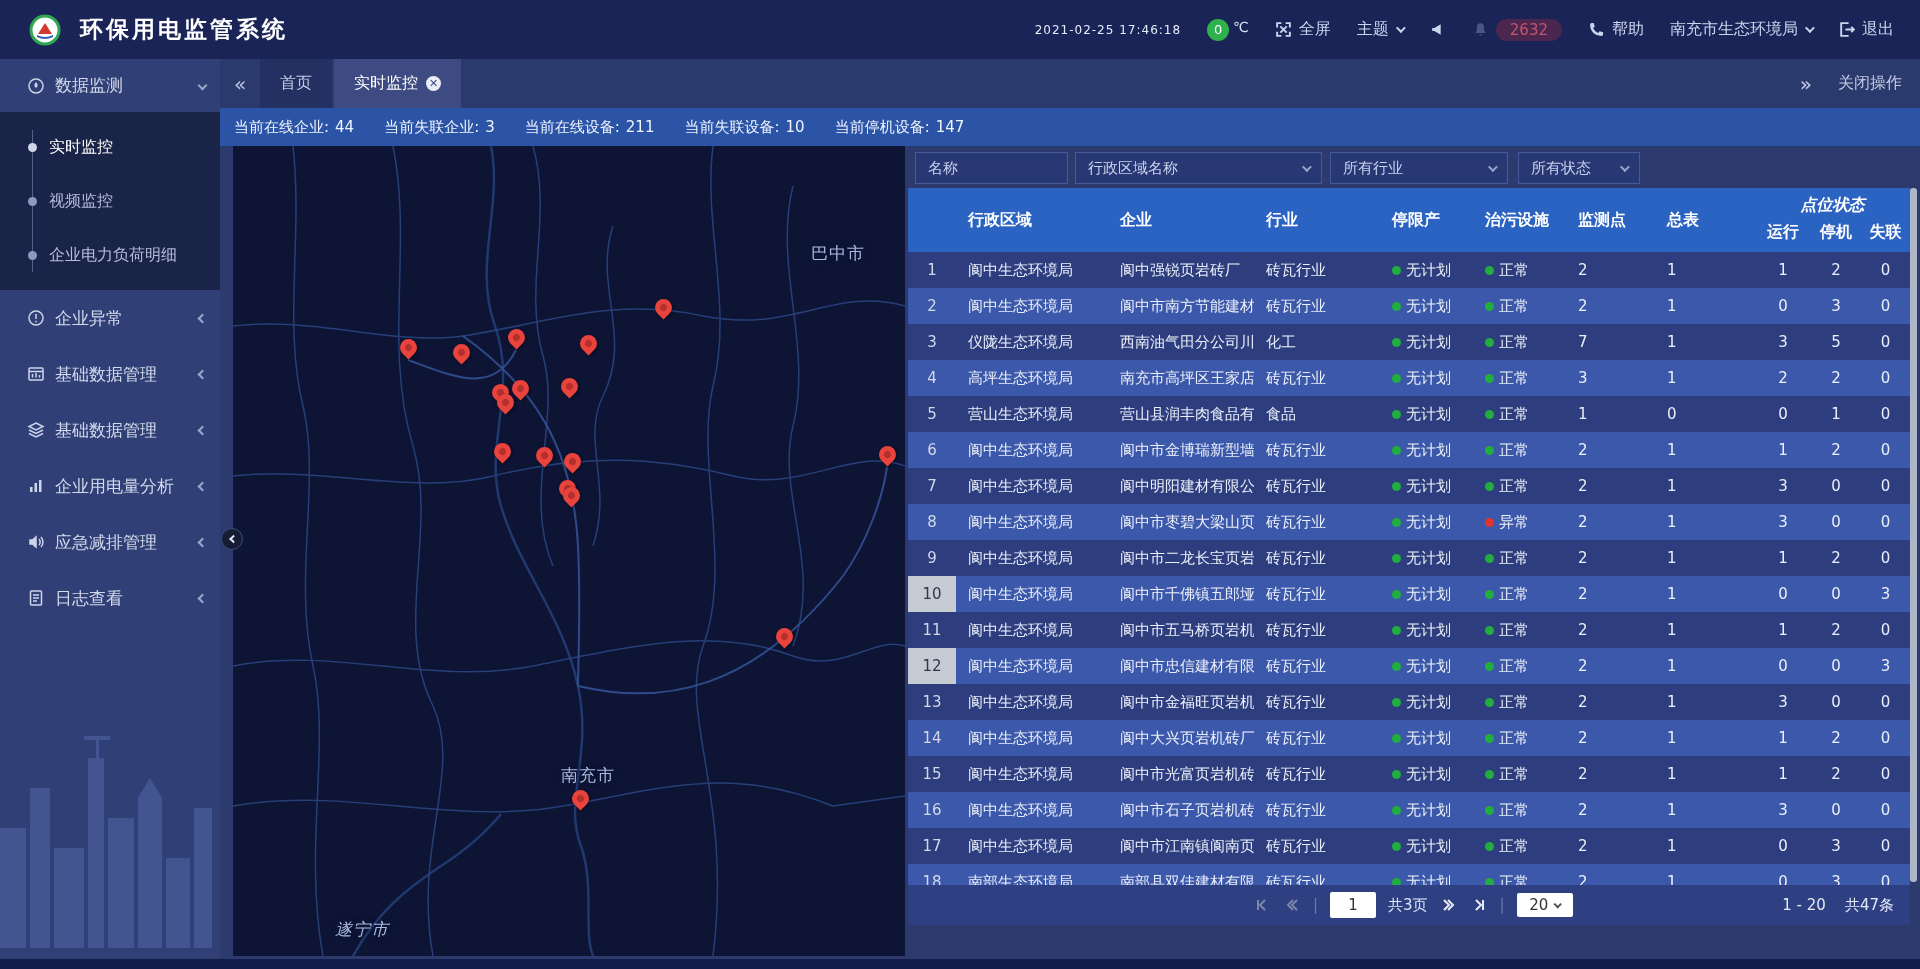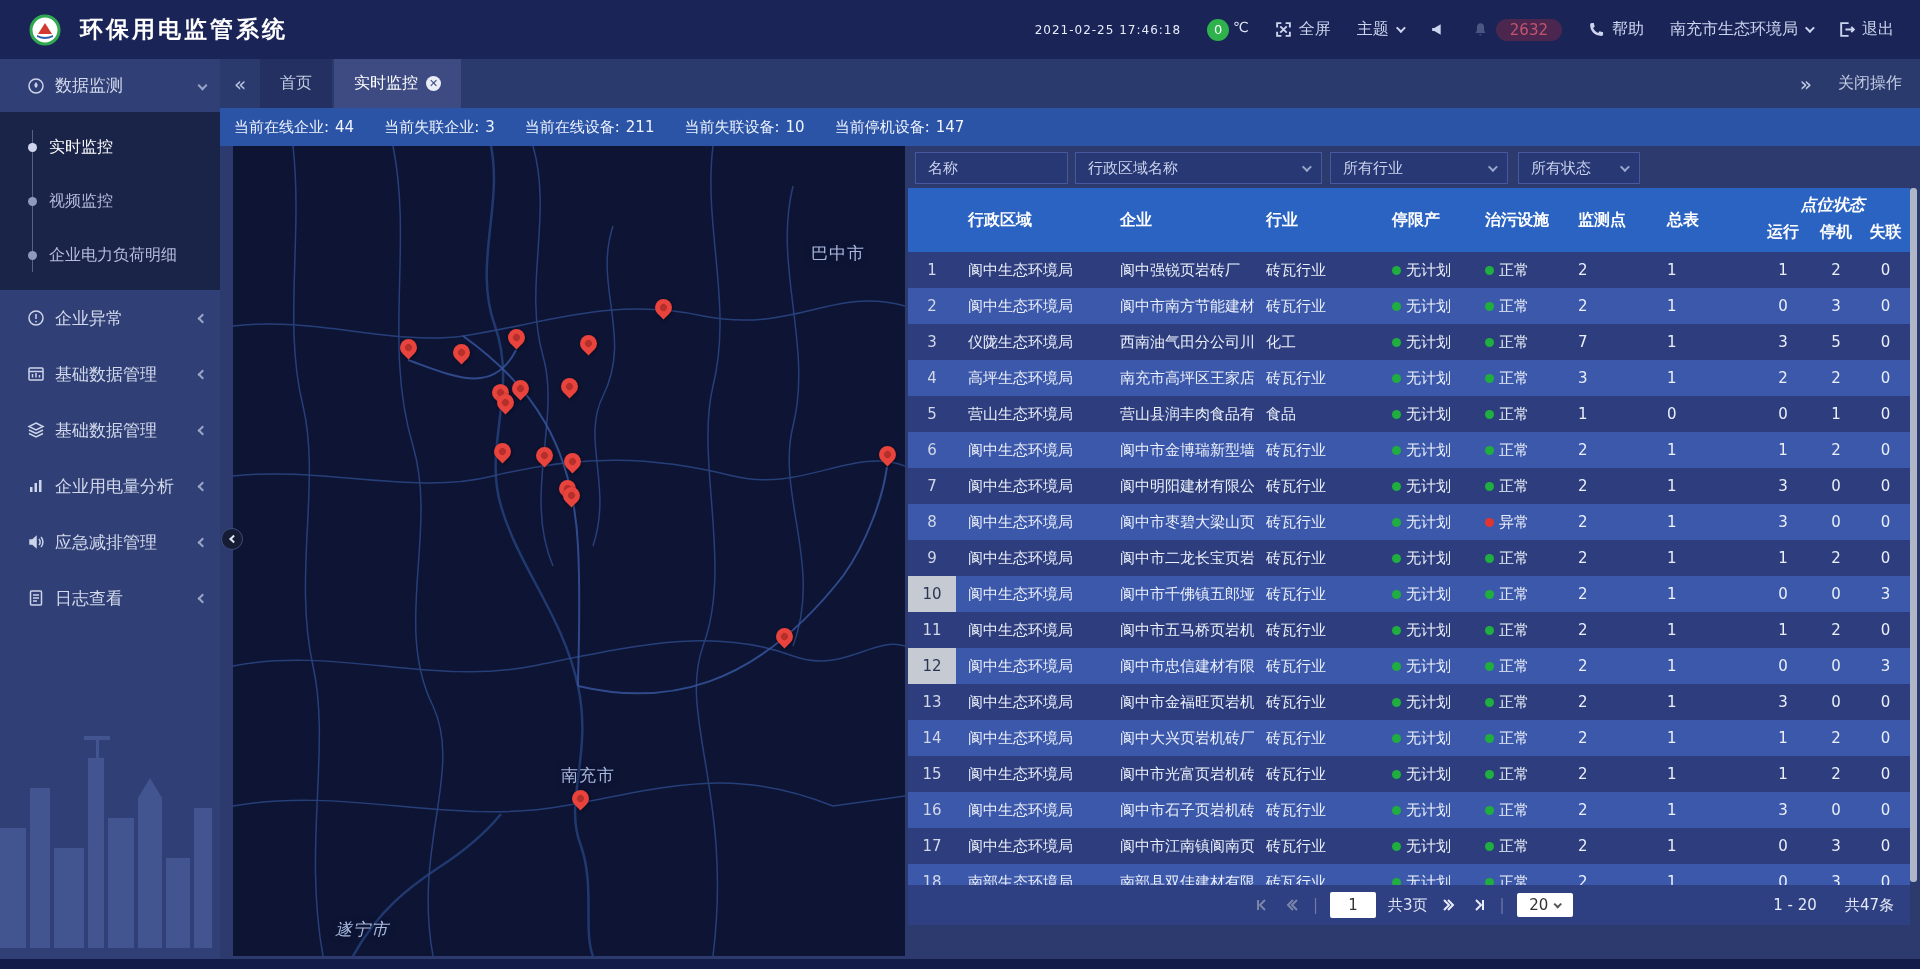--- a/index.html
+++ b/index.html
@@ -87,21 +87,21 @@
   
   .pager { position:absolute; left:908px; top:885px; width:1002px; height:40px; background:#2e3f82; display:flex; align-items:center; z-index:6; font-size:15px; }
   .pager-center { position:absolute; left:345px; display:flex; align-items:center; gap:12px; }
   .pgicon { width:18px; height:18px; display:flex; align-items:center; justify-content:center; cursor:pointer; color:#e7ebf5; }
   .pgicon.disabled { color:#7b85a8; cursor:default; }
   .pgdiv { color:#6d7aa6; }
   .pg-input { width:46px; height:26px; background:#fff; color:#333; border:none; text-align:center; font-size:15px; border-radius:2px; font-family:inherit; }
   .pg-pages { color:#dfe6f6; }
   .pg-size { width:56px; height:24px; background:#fff; color:#333; border-radius:2px; display:flex; align-items:center; justify-content:center; gap:6px; cursor:pointer; }
   .pg-size .fcaret { width:6px; height:6px; border-right:2px solid #555; border-bottom:2px solid #555; transform:rotate(45deg) translateY(-1px); }
-  .pg-range { margin-left:auto; padding-right:16px; color:#e3e9f7; display:flex; gap:28px; }
+  .pg-range { margin-left:auto; padding-right:16px; color:#e3e9f7; display:flex; gap:19px; }
   .bottomstrip { position:absolute; left:0; top:959px; width:1920px; height:10px; background:#131c48; }
 </style>
 </head>
 <body>
 
 <div class="header">
   <svg class="logo" viewBox="0 0 34 34">
     <circle cx="17" cy="17" r="15" fill="#ffffff"></circle>
     <circle cx="17" cy="17" r="14" fill="none" stroke="#2fa84f" stroke-width="3"></circle>
     <path d="M10,21 L17,10 L24,21 Z" fill="#d33a2f"></path>

